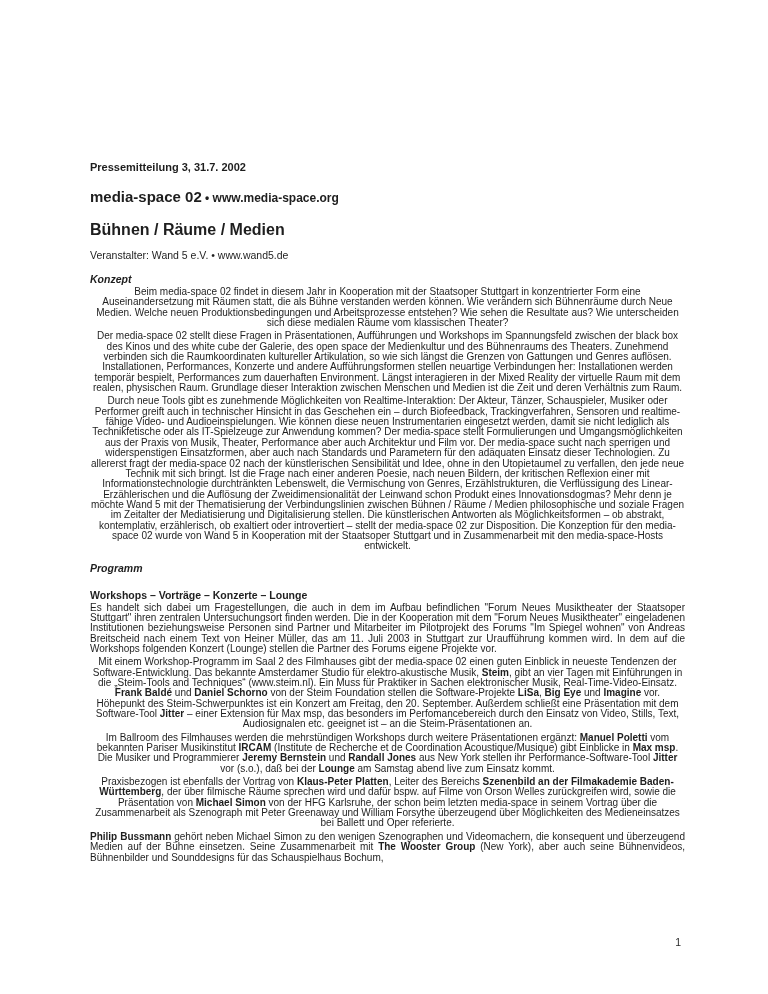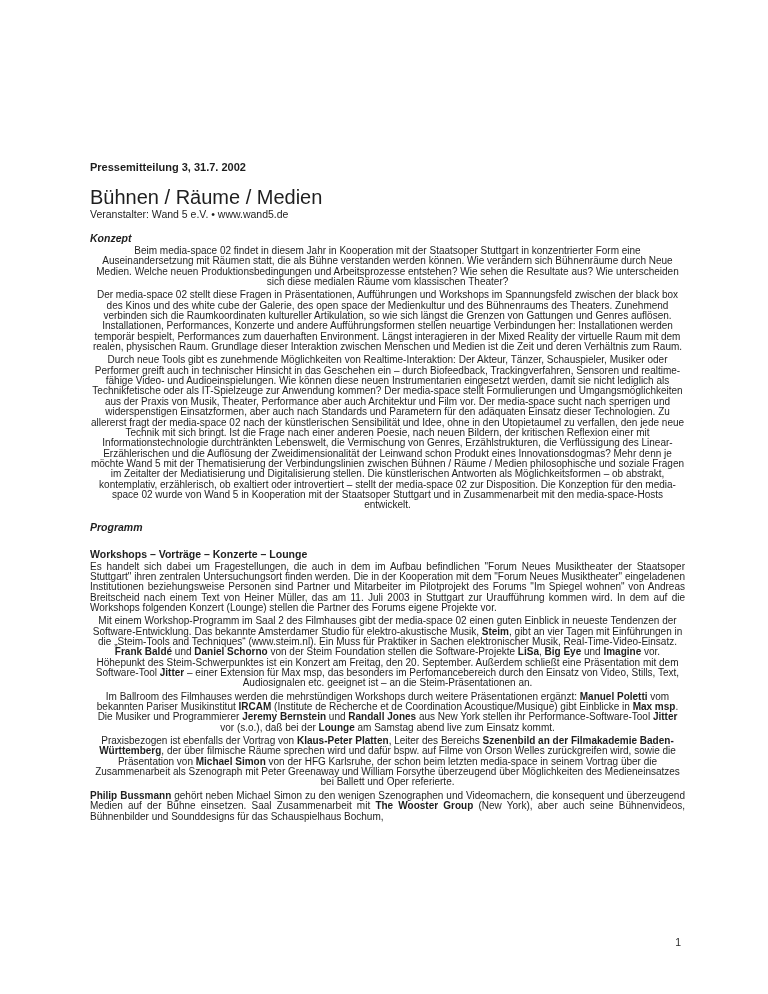--- a/index.html
+++ b/index.html
@@ -33,24 +33,24 @@
   h1.doc-title {
     font-size: 15px;
     line-height: 18px;
     font-weight: bold;
     margin: 0 0 13px 0;
   }
   h1.doc-title .title-url {
     font-size: 12px;
   }
   h2.doc-subtitle {
-    font-size: 20px;
+    font-size: 16px;
     line-height: 19px;
-    font-weight: normal;
-    margin: 0 0 0 0;
+    font-weight: bold;
+    margin: 0 0 9px 0;
   }
   .info-line {
     font-size: 10.5px;
     line-height: 15px;
     margin: 0;
   }
   h3.section-heading {
     font-size: 10.5px;
     line-height: 13px;
     font-weight: bold;
@@ -84,37 +84,38 @@
     color: #2a2a2a;
   }
 </style>
 </head>
 <body>
 
 <div class="page">
 
   <p class="press-line">Pressemitteilung 3, 31.7. 2002</p>
 
+  <h1 class="doc-title"><span>media-space 02</span><span class="title-url"> • www.media-space.org</span></h1>
 
   <h2 class="doc-subtitle">Bühnen / Räume / Medien</h2>
 
   <p class="info-line">Veranstalter: Wand 5 e.V. • www.wand5.de</p>
 
   <section>
     <h3 class="section-heading">Konzept</h3>
     <p class="body-par">Beim media-space 02 findet in diesem Jahr in Kooperation mit der Staatsoper Stuttgart in konzentrierter Form eine Auseinandersetzung mit Räumen statt, die als Bühne verstanden werden können. Wie verändern sich Bühnenräume durch Neue Medien. Welche neuen Produktionsbedingungen und Arbeitsprozesse entstehen? Wie sehen die Resultate aus? Wie unterscheiden sich diese medialen Räume vom klassischen Theater?</p>
     <p class="body-par">Der media-space 02 stellt diese Fragen in Präsentationen, Aufführungen und Workshops im Spannungsfeld zwischen der black box des Kinos und des white cube der Galerie, des open space der Medienkultur und des Bühnenraums des Theaters. Zunehmend verbinden sich die Raumkoordinaten kultureller Artikulation, so wie sich längst die Grenzen von Gattungen und Genres auflösen. Installationen, Performances, Konzerte und andere Aufführungsformen stellen neuartige Verbindungen her: Installationen werden temporär bespielt, Performances zum dauerhaften Environment. Längst interagieren in der Mixed Reality der virtuelle Raum mit dem realen, physischen Raum. Grundlage dieser Interaktion zwischen Menschen und Medien ist die Zeit und deren Verhältnis zum Raum.</p>
     <p class="body-par">Durch neue Tools gibt es zunehmende Möglichkeiten von Realtime-Interaktion: Der Akteur, Tänzer, Schauspieler, Musiker oder Performer greift auch in technischer Hinsicht in das Geschehen ein – durch Biofeedback, Trackingverfahren, Sensoren und realtime-fähige Video- und Audioeinspielungen. Wie können diese neuen Instrumentarien eingesetzt werden, damit sie nicht lediglich als Technikfetische oder als IT-Spielzeuge zur Anwendung kommen? Der media-space stellt Formulierungen und Umgangsmöglichkeiten aus der Praxis von Musik, Theater, Performance aber auch Architektur und Film vor. Der media-space sucht nach sperrigen und widerspenstigen Einsatzformen, aber auch nach Standards und Parametern für den adäquaten Einsatz dieser Technologien. Zu allererst fragt der media-space 02 nach der künstlerischen Sensibilität und Idee, ohne in den Utopietaumel zu verfallen, den jede neue Technik mit sich bringt. Ist die Frage nach einer anderen Poesie, nach neuen Bildern, der kritischen Reflexion einer mit Informationstechnologie durchtränkten Lebenswelt, die Vermischung von Genres, Erzählstrukturen, die Verflüssigung des Linear-Erzählerischen und die Auflösung der Zweidimensionalität der Leinwand schon Produkt eines Innovationsdogmas? Mehr denn je möchte Wand 5 mit der Thematisierung der Verbindungslinien zwischen Bühnen / Räume / Medien philosophische und soziale Fragen im Zeitalter der Mediatisierung und Digitalisierung stellen. Die künstlerischen Antworten als Möglichkeitsformen – ob abstrakt, kontemplativ, erzählerisch, ob exaltiert oder introvertiert – stellt der media-space 02 zur Disposition. Die Konzeption für den media-space 02 wurde von Wand 5 in Kooperation mit der Staatsoper Stuttgart und in Zusammenarbeit mit den media-space-Hosts entwickelt.</p>
   </section>
 
   <section>
     <h3 class="section-heading">Programm</h3>
     <h4 class="sub-heading">Workshops – Vorträge – Konzerte – Lounge</h4>
     <p class="body-par justify">Es handelt sich dabei um Fragestellungen, die auch in dem im Aufbau befindlichen "Forum Neues Musiktheater der Staatsoper Stuttgart" ihren zentralen Untersuchungsort finden werden. Die in der Kooperation mit dem "Forum Neues Musiktheater" eingeladenen Institutionen beziehungsweise Personen sind Partner und Mitarbeiter im Pilotprojekt des Forums "Im Spiegel wohnen" von Andreas Breitscheid nach einem Text von Heiner Müller, das am 11. Juli 2003 in Stuttgart zur Uraufführung kommen wird. In dem auf die Workshops folgenden Konzert (Lounge) stellen die Partner des Forums eigene Projekte vor.</p>
     <p class="body-par"><span>Mit einem Workshop-Programm im Saal 2 des Filmhauses gibt der media-space 02 einen guten Einblick in neueste Tendenzen der Software-Entwicklung. Das bekannte Amsterdamer Studio für elektro-akustische Musik, </span><b>Steim</b><span>, gibt an vier Tagen mit Einführungen in die „Steim-Tools and Techniques“ (www.steim.nl). Ein Muss für Praktiker in Sachen elektronischer Musik, Real-Time-Video-Einsatz. </span><b>Frank Baldé</b><span> und </span><b>Daniel Schorno</b><span> von der Steim Foundation stellen die Software-Projekte </span><b>LiSa</b><span>, </span><b>Big Eye</b><span> und </span><b>Imagine</b><span> vor. Höhepunkt des Steim-Schwerpunktes ist ein Konzert am Freitag, den 20. September. Außerdem schließt eine Präsentation mit dem Software-Tool </span><b>Jitter</b><span> – einer Extension für Max msp, das besonders im Perfomancebereich durch den Einsatz von Video, Stills, Text, Audiosignalen etc. geeignet ist – an die Steim-Präsentationen an.</span></p>
     <p class="body-par"><span>Im Ballroom des Filmhauses werden die mehrstündigen Workshops durch weitere Präsentationen ergänzt: </span><b>Manuel Poletti</b><span> vom bekannten Pariser Musikinstitut </span><b>IRCAM</b><span> (Institute de Recherche et de Coordination Acoustique/Musique) gibt Einblicke in </span><b>Max msp</b><span>. Die Musiker und Programmierer </span><b>Jeremy Bernstein</b><span> und </span><b>Randall Jones</b><span> aus New York stellen ihr Performance-Software-Tool </span><b>Jitter</b><span> vor (s.o.), daß bei der </span><b>Lounge</b><span> am Samstag abend live zum Einsatz kommt.</span></p>
     <p class="body-par"><span>Praxisbezogen ist ebenfalls der Vortrag von </span><b>Klaus-Peter Platten</b><span>, Leiter des Bereichs </span><b>Szenenbild an der Filmakademie Baden-Württemberg</b><span>, der über filmische Räume sprechen wird und dafür bspw. auf Filme von Orson Welles zurückgreifen wird, sowie die Präsentation von </span><b>Michael Simon</b><span> von der HFG Karlsruhe, der schon beim letzten media-space in seinem Vortrag über die Zusammenarbeit als Szenograph mit Peter Greenaway und William Forsythe überzeugend über Möglichkeiten des Medieneinsatzes bei Ballett und Oper referierte.</span></p>
-    <p class="body-par justify"><b>Philip Bussmann</b><span> gehört neben Michael Simon zu den wenigen Szenographen und Videomachern, die konsequent und überzeugend Medien auf der Bühne einsetzen. Saal Zusammenarbeit mit </span><b>The Wooster Group</b><span> (New York), aber auch seine Bühnenvideos, Bühnenbilder und Sounddesigns für das Schauspielhaus Bochum,</span></p>
+    <p class="body-par justify"><b>Philip Bussmann</b><span> gehört neben Michael Simon zu den wenigen Szenographen und Videomachern, die konsequent und überzeugend Medien auf der Bühne einsetzen. Seine Zusammenarbeit mit </span><b>The Wooster Group</b><span> (New York), aber auch seine Bühnenvideos, Bühnenbilder und Sounddesigns für das Schauspielhaus Bochum,</span></p>
   </section>
 
 </div>
 
 <div class="page-number">1</div>
 
 </body></html>

